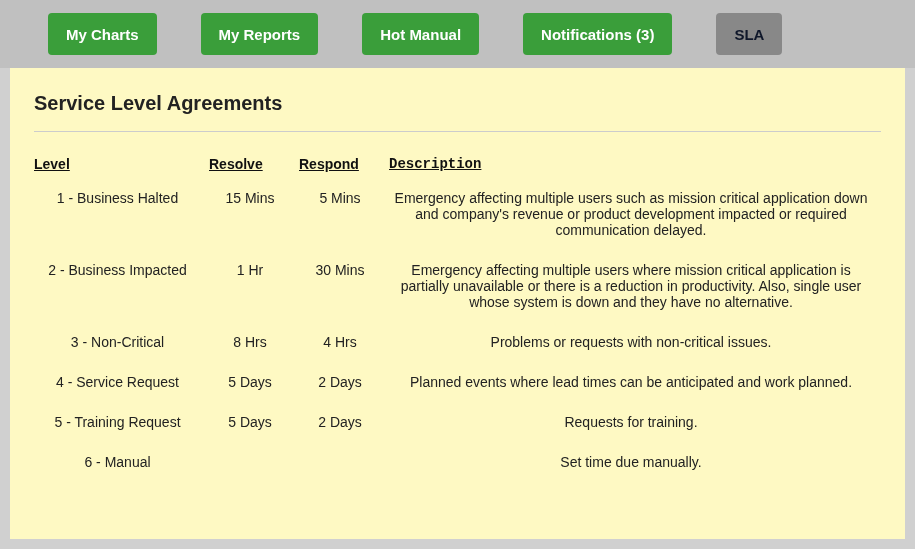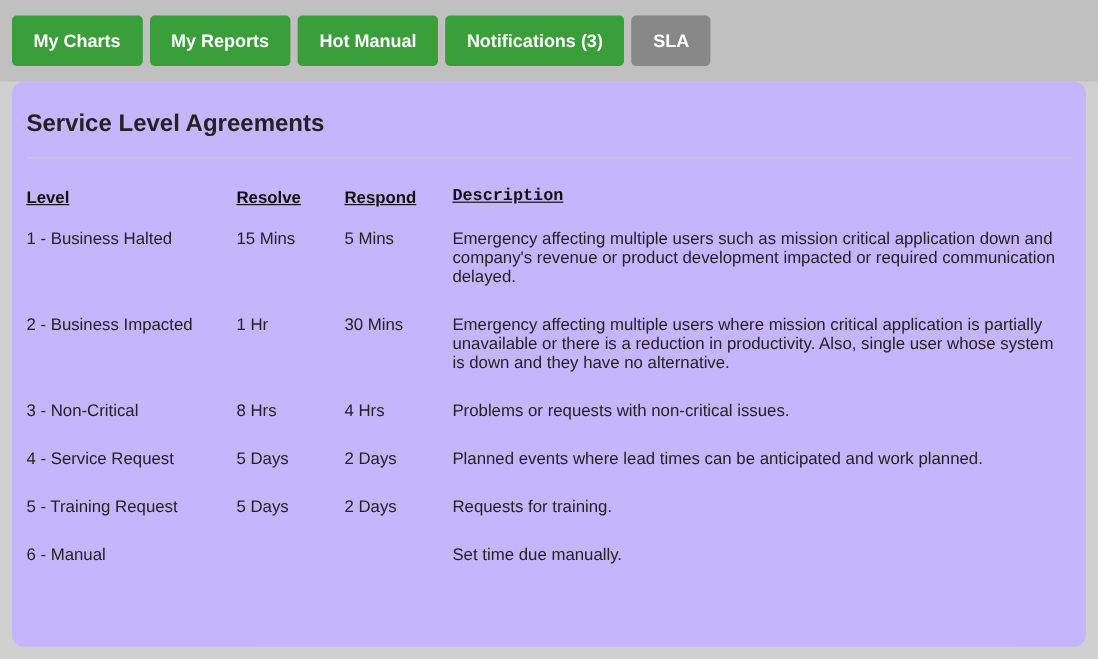--- a/index.html
+++ b/index.html
@@ -40,39 +40,40 @@
       padding: 0 18px;
       border: none;
       border-radius: 4px;
       font-size: 15px;
       font-weight: bold;
       cursor: pointer;
       display: flex;
       align-items: center;
       justify-content: center;
       color: white;
+      margin-left: 38px;
     }
 
     .tab-green {
       background: #3a9e3a;
       color: white;
     }
 
     .tab-gray {
       background: #888888;
-      color: #ffffff;
+      color: #0f172a;
     }
 
     
     .main-content {
       flex: 1;
-      background: #c4b5fd;
+      background: #fef9c3;
       margin: 0 10px 10px 10px;
-      border-radius: 10px;
-      padding: 24px 12px;
+      border-radius: 0;
+      padding: 24px 24px;
       overflow: auto;
     }
 
     .page-title {
       font-size: 20px;
       font-weight: bold;
       color: #222;
       margin-bottom: 16px;
     }
 
@@ -92,21 +93,21 @@
       text-align: left;
       font-weight: bold;
       text-decoration: underline;
       padding: 6px 8px 10px 0;
       color: #111;
       font-size: 14px;
       vertical-align: top;
     }
 
     .sla-table td {
-      text-align: left;
+      text-align: center;
       padding: 8px 8px 16px 0;
       color: #222;
       font-size: 14px;
       vertical-align: top;
     }
 
     .col-level { width: 175px; }
     .col-resolve { width: 90px; }
     .col-respond { width: 90px; }
     .col-description { width: auto; font-family: Liberation Mono, monospace; }

